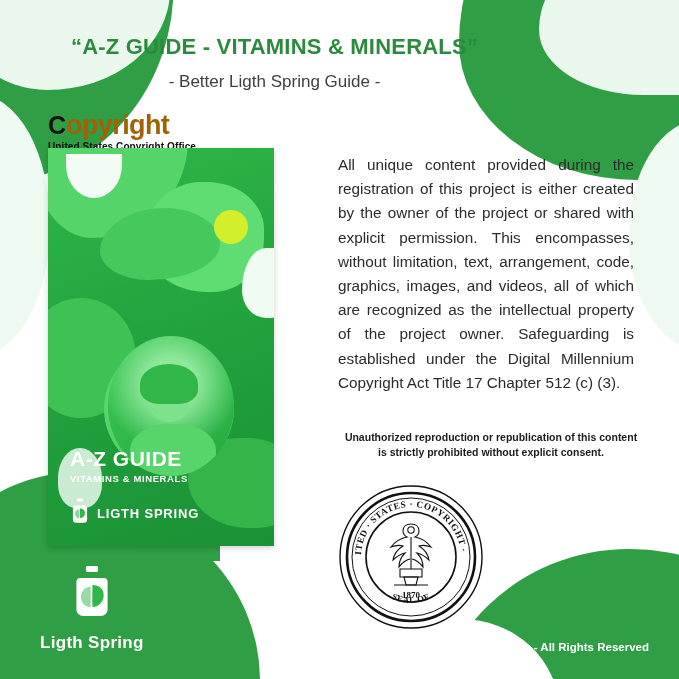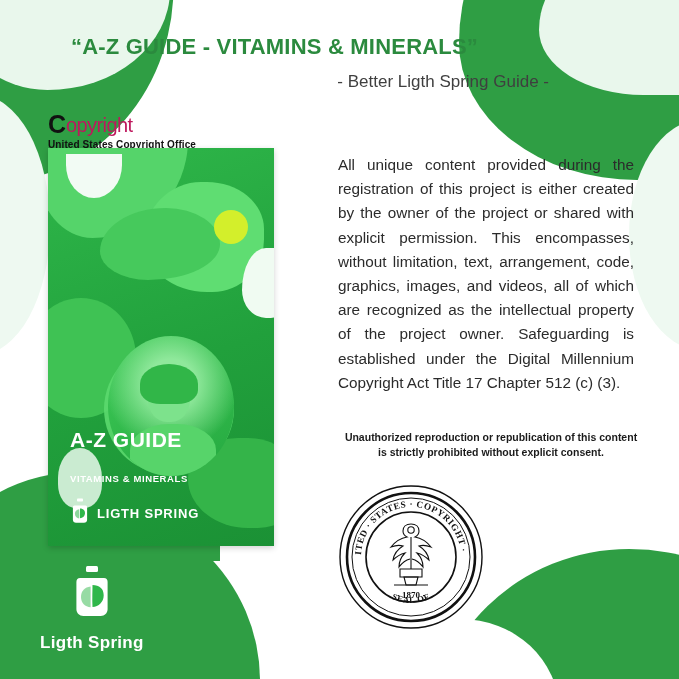--- a/index.html
+++ b/index.html
@@ -93,40 +93,39 @@
     font-weight: bold;
     color: #2b8a3e;
     letter-spacing: 0.2px;
     white-space: nowrap;
   }
   .subtitle {
     margin-top: 12px;
     font-size: 17px;
     color: #3f3f3f;
     font-weight: 400;
-    text-align: right;
   }
 
   
   .copyright-mark {
     position: absolute;
     top: 112px; left: 48px;
     z-index: 6;
   }
   .cw-row { display: flex; align-items: center; }
   .cw-c {
     font-size: 25px;
     font-weight: bold;
     color: #111;
     line-height: 1;
   }
   .cw-rest {
-    font-size: 20px;
-    font-weight: normal;
-    color: #be185d;
+    font-size: 27px;
+    font-weight: bold;
+    color: #a16207;
     letter-spacing: -0.6px;
     line-height: 1;
   }
   .cw-sub {
     margin-top: 2px;
     font-size: 10px;
     font-weight: bold;
     color: #111;
     text-align: right;
     letter-spacing: 0.1px;
@@ -215,21 +214,21 @@
   .cv-text {
     position: absolute;
     bottom: 62px; left: 22px;
     z-index: 3;
   }
   .cv-title {
     font-size: 21px; font-weight: bold; color: #ffffff;
     letter-spacing: 0.5px;
   }
   .cv-sub {
-    margin-top: 21px;
+    margin-top: 2px;
     font-size: 9.5px; font-weight: bold; color: #ffffff;
     letter-spacing: 0.6px;
   }
   .cv-brand {
     position: absolute;
     bottom: 18px; left: 22px;
     display: flex; align-items: center; gap: 7px;
     z-index: 3;
   }
   .cv-brand-name {
@@ -393,14 +392,15 @@
       <svg width="44" height="58" viewBox="0 0 44 58" aria-hidden="true">
         <rect x="16" y="1" width="12" height="6" rx="1.5" fill="#ffffff"></rect>
         <path d="M10 13h24c2.2 0 3.6 1.7 3.6 3.9v27.2c0 4-2.9 6.9-6.9 6.9H13.3c-4 0-6.9-2.9-6.9-6.9V16.9C6.4 14.7 7.8 13 10 13z" fill="#ffffff"></path>
         <path d="M22.5 20c6.8 0 11.2 3.6 11.2 10.3 0 6.7-4.9 11.6-11.2 11.7-.4-8.1 0-16.3 0-22z" fill="#2fb74a"></path>
         <path d="M20.6 21.6c-5.8.7-9.6 4.5-9.6 10.3 0 5.8 4 9.9 9.6 10.3V21.6z" fill="#2fb74a" opacity="0.5"></path>
       </svg>
     </span>
     <span class="footer-brand-name">Ligth Spring</span>
   </div>
 
+  <div class="footer-copy">Copyright © 2023 - Light Spring - All Rights Reserved</div>
 
 </div>
 
 </body></html>

